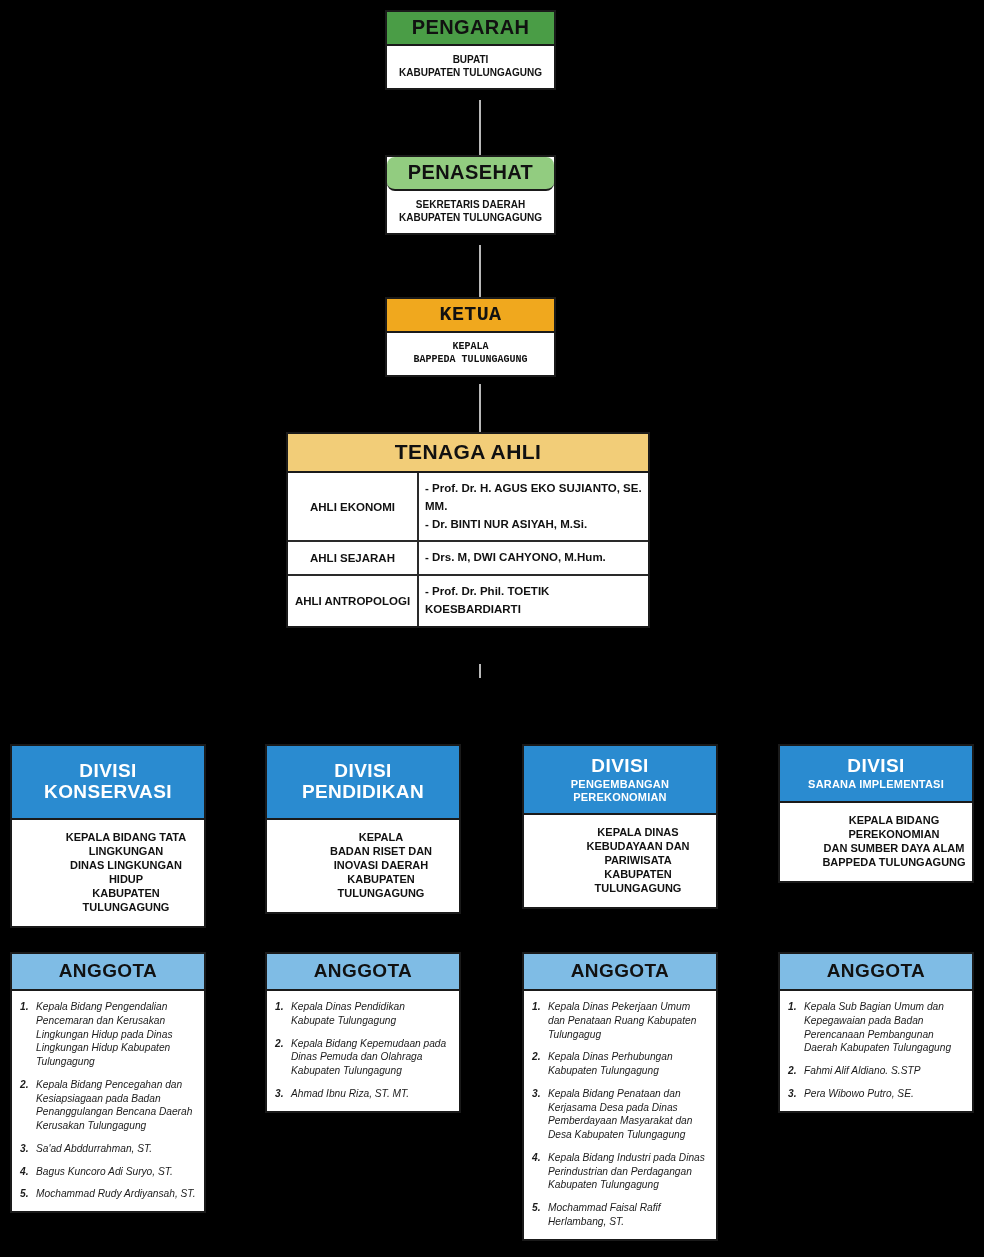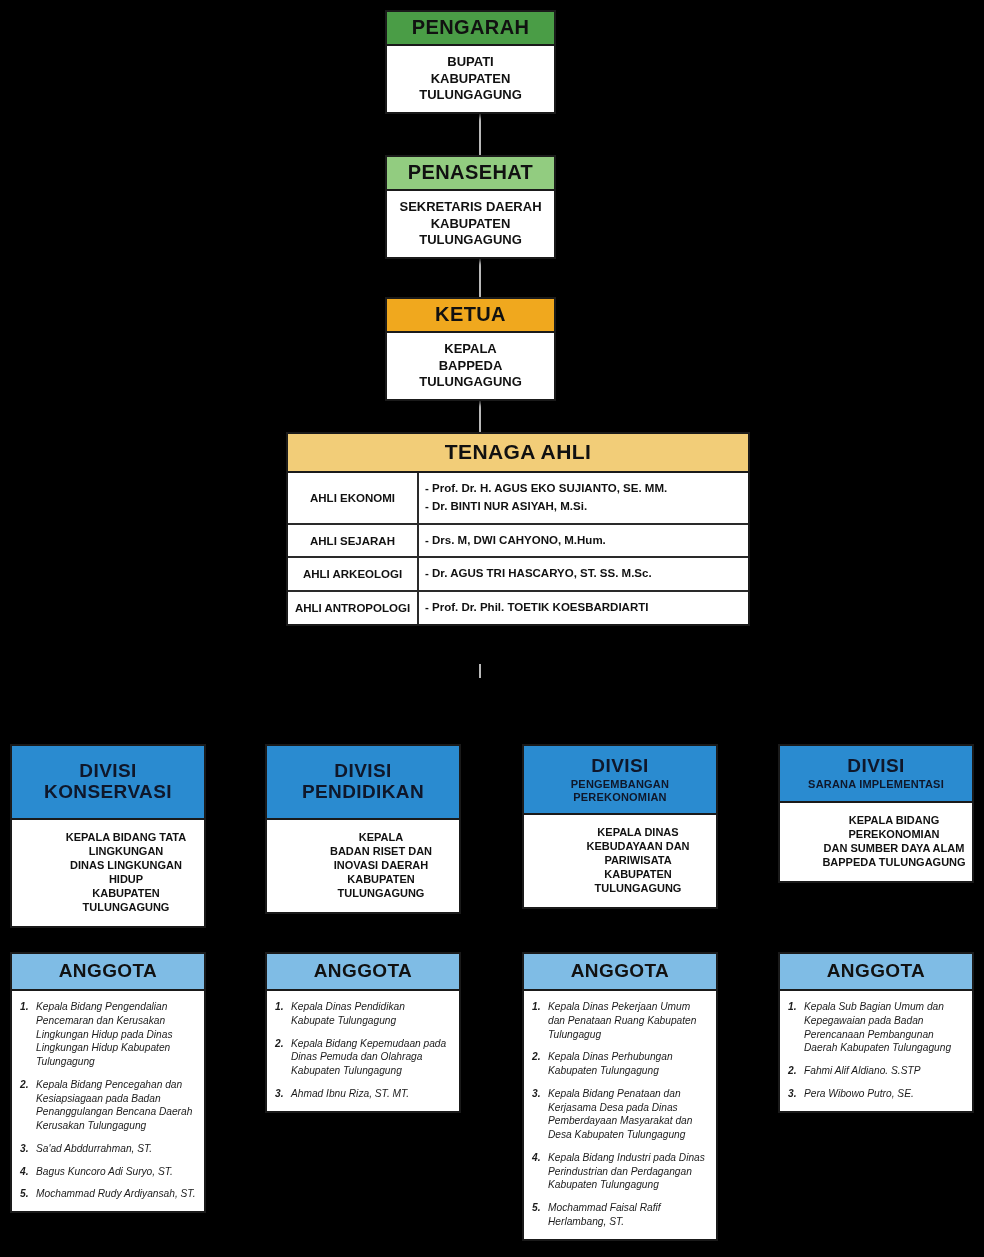--- a/index.html
+++ b/index.html
@@ -34,41 +34,41 @@
     text-align: center;
     font-weight: bold;
     color: #111111;
     padding: 8px 4px;
     line-height: 1.28;
   }
 
   
   .top-box { width: 171px; }
   .top-box .hdr { font-size: 20px; }
-  .top-box .body { font-size: 13px; }
+  .top-box .body { font-size: 10px; }
 
   #node-pengarah { left: 385px; top: 10px; }
   #node-pengarah .hdr { background: #4a9d46; }
 
   #node-penasehat { left: 385px; top: 155px; }
-  #node-penasehat .hdr { background: #92cc80; }
-
-  #node-ketua { left: 385px; top: 297px; }
+  #node-penasehat .hdr { background: #92cc80; border-radius: 8px; }
+
+  #node-ketua { left: 385px; top: 297px; font-family: Liberation Mono, monospace; }
   #node-ketua .hdr { background: #f0a81e; }
 
   
   .conn {
     position: absolute;
     background: #b9b9b9;
     width: 2px;
   }
 
   
   #node-tenaga-ahli {
-    left: 286px; top: 432px; width: 464px;
+    left: 286px; top: 432px; width: 364px;
   }
   #node-tenaga-ahli .hdr {
     background: #f2cd78;
     font-size: 21px;
     padding: 6px 2px 7px 2px;
   }
   .ta-table { width: 100%; border-collapse: collapse; background: #ffffff; }
   .ta-table tr { border-bottom: 2px solid #2a2a2a; }
   .ta-table tr:last-child { border-bottom: none; }
   .ta-table td {
@@ -83,21 +83,21 @@
     font-size: 11.5px;
     border-right: 2px solid #2a2a2a;
     white-space: nowrap;
   }
   .ta-names { font-size: 11.5px; padding-left: 10px; line-height: 1.55; }
 
   
   .divisi { width: 196px; top: 744px; }
   .divisi .hdr {
     background: #2a8bd0;
-    color: #0f172a;
+    color: #ffffff;
     padding: 9px 4px 10px 4px;
     line-height: 1.12;
   }
   .divisi .hdr .h-main { display: block; font-size: 19px; }
   .divisi .hdr .h-sub  { display: block; font-size: 11px; margin-top: 2px; letter-spacing: 0.2px; }
   .divisi .body { font-size: 11px; padding: 10px 4px 12px 4px; margin-left: 36px; }
 
   #node-divisi-konservasi  { left: 10px; }
   #node-divisi-pendidikan  { left: 265px; }
   #node-divisi-perekonomian{ left: 522px; }
@@ -188,26 +188,20 @@
             <div>- Dr. BINTI NUR ASIYAH, M.Si.</div>
           </td>
         </tr>
         <tr>
           <td class="ta-role">AHLI SEJARAH</td>
           <td class="ta-names">
             <div>- Drs. M, DWI CAHYONO, M.Hum.</div>
           </td>
         </tr>
         <tr>
-          <td class="ta-role">AHLI ARKEOLOGI</td>
-          <td class="ta-names">
-            <div>- Dr. AGUS TRI HASCARYO, ST. SS. M.Sc.</div>
-          </td>
-        </tr>
-        <tr>
           <td class="ta-role">AHLI ANTROPOLOGI</td>
           <td class="ta-names">
             <div>- Prof. Dr. Phil. TOETIK KOESBARDIARTI</div>
           </td>
         </tr>
       </tbody>
     </table>
   </div>
 
   <div class="node divisi one-line" id="node-divisi-konservasi">

